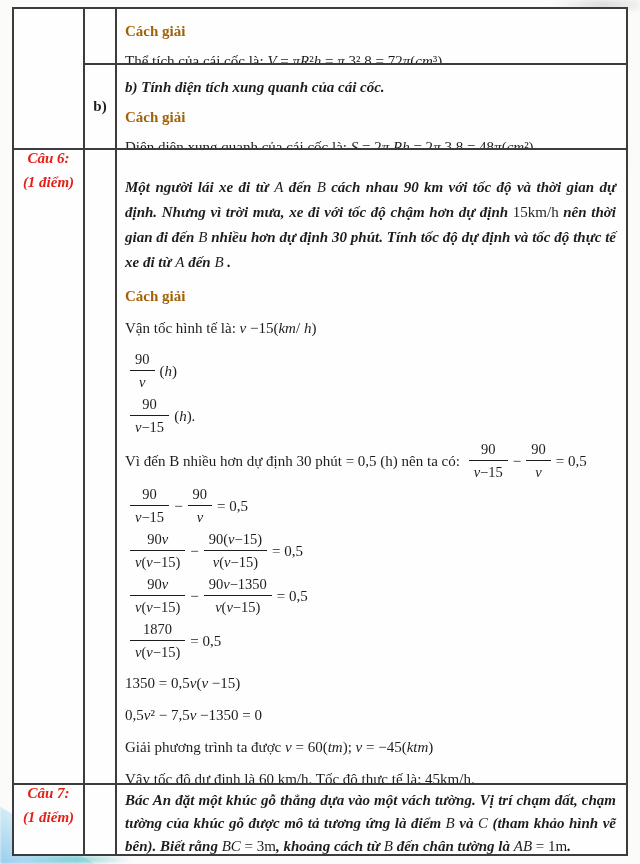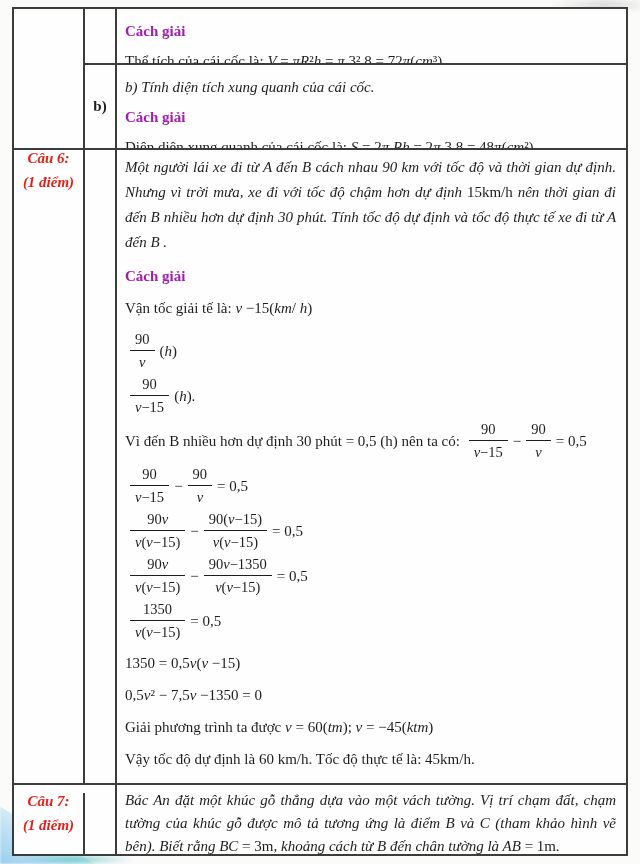--- a/index.html
+++ b/index.html
@@ -53,22 +53,22 @@
   .br { border-right: 2px solid #3c3c3c; }
   .bb { border-bottom: 2px solid #3c3c3c; }
 
   .cA12 { grid-area: 1 / 1 / 3 / 2; }
   .cB1  { grid-area: 1 / 2 / 2 / 3; }
   .cC1  { grid-area: 1 / 3 / 2 / 4; }
   .cB2  { grid-area: 2 / 2 / 3 / 3; }
   .cC2  { grid-area: 2 / 3 / 3 / 4; }
   .cA3  { grid-area: 3 / 1 / 4 / 2; }
   .cB3  { grid-area: 3 / 2 / 4 / 3; }
-  .cC3  { grid-area: 3 / 3 / 4 / 4; }
-  .cA4  { grid-area: 4 / 1 / 5 / 2; margin-top: 8px; }
+  .cC3  { grid-area: 3 / 3 / 4 / 4; margin-top: 20px; }
+  .cA4  { grid-area: 4 / 1 / 5 / 2; }
   .cB4  { grid-area: 4 / 2 / 5 / 3; }
   .cC4  { grid-area: 4 / 3 / 5 / 4; }
 
   .content { padding: 3px 10px 2px 8px; font-size: 15px; line-height: 22px; }
 
   .qcell {
     display: flex; flex-direction: column;
     align-items: center; 
     gap: 7px;
     font-style: italic;
@@ -78,22 +78,22 @@
   .marker { font-weight: bold; font-size: 15px; }
 
   
   .line { margin: 10px 0; }
   .cC1 .line, .cC2 .line { margin: 8px 0; }
   .line.just { text-align: justify; line-height: 25px; margin: 2px 0 4px; }
   .cC4 .line.just { line-height: 23px; margin: 1px 0; }
   .line.fr { display: flex; align-items: center; flex-wrap: nowrap; margin: 2px 0; }
   .line.fr > span { white-space: pre-wrap; }
 
-  .s-r  { color: #a21caf; font-weight: bold; }
-  .s-bi { font-weight: normal; font-style: italic; }
+  .s-r  { color: #a16207; font-weight: bold; }
+  .s-bi { font-weight: bold; font-style: italic; }
   .s-m i, .s-bi i { font-style: italic; }
   .s-m { font-style: normal; }
   i { font-style: italic; }
 
   .frac {
     display: inline-flex; flex-direction: column;
     vertical-align: middle; text-align: center;
     margin: 0 5px; font-size: 14.5px;
   }
   .frac .num { display: block; padding: 0 5px 1px; line-height: 20px; border-bottom: 1.5px solid #1d1d1d; }
@@ -132,21 +132,21 @@
       </div>
 
     <div class="cell cA3 br bb qcell">
       <div class="q">Câu 6:</div>
       <div class="q">(1 điểm)</div>
     </div>
     <div class="cell cB3 br bb"></div>
     <div class="cell cC3 bb content">
         <div class="line just"><span class="s-bi">Một người lái xe đi từ </span><span class="s-m"><i>A</i></span><span class="s-bi"> đến </span><span class="s-m"><i>B</i></span><span class="s-bi"> cách nhau 90 km với tốc độ và thời gian dự định. Nhưng vì trời mưa, xe đi với tốc độ chậm hơn dự định </span><span class="s-p">15km/h</span><span class="s-bi"> nên thời gian đi đến </span><span class="s-m"><i>B</i></span><span class="s-bi"> nhiều hơn dự định 30 phút. Tính tốc độ dự định và tốc độ thực tế xe đi từ </span><span class="s-m"><i>A</i></span><span class="s-bi"> đến </span><span class="s-m"><i>B</i></span><span class="s-bi"> .</span></div>
         <div class="line"><span class="s-r">Cách giải</span></div>
-        <div class="line"><span class="s-p">Vận tốc giải tế là:  </span><span class="s-m"><i>v</i> −15(<i>km</i>/ <i>h</i>)</span></div>
+        <div class="line"><span class="s-p">Vận tốc hình tế là:  </span><span class="s-m"><i>v</i> −15(<i>km</i>/ <i>h</i>)</span></div>
         <div class="line fr">
           <span class="frac"><span class="num">90</span><span class="den"><i>v</i></span></span>
           <span class="s-m">(<i>h</i>)</span>
         </div>
         <div class="line fr">
           <span class="frac"><span class="num">90</span><span class="den"><i>v</i>−15</span></span>
           <span class="s-m">(<i>h</i>).</span>
         </div>
         <div class="line fr">
           <span class="s-p">Vì đến B nhiều hơn dự định 30 phút = 0,5 (h) nên ta có: </span>
@@ -167,21 +167,21 @@
           <span class="frac"><span class="num">90(<i>v</i>−15)</span><span class="den"><i>v</i>(<i>v</i>−15)</span></span>
           <span class="s-m">= 0,5</span>
         </div>
         <div class="line fr">
           <span class="frac"><span class="num">90<i>v</i></span><span class="den"><i>v</i>(<i>v</i>−15)</span></span>
           <span class="s-m">−</span>
           <span class="frac"><span class="num">90<i>v</i>−1350</span><span class="den"><i>v</i>(<i>v</i>−15)</span></span>
           <span class="s-m">= 0,5</span>
         </div>
         <div class="line fr">
-          <span class="frac"><span class="num">1350</span><span class="den"><i>v</i>(<i>v</i>−15)</span></span>
+          <span class="frac"><span class="num">1870</span><span class="den"><i>v</i>(<i>v</i>−15)</span></span>
           <span class="s-m">= 0,5</span>
         </div>
         <div class="line"><span class="s-m">1350 = 0,5<i>v</i>(<i>v</i> −15)</span></div>
         <div class="line"><span class="s-m">0,5<i>v</i>² − 7,5<i>v</i> −1350 = 0</span></div>
         <div class="line"><span class="s-p">Giải phương trình ta được  </span><span class="s-m"><i>v</i> = 60(<i>tm</i>);  <i>v</i> = −45(<i>ktm</i>)</span></div>
         <div class="line"><span class="s-p">Vậy tốc độ dự định là 60 km/h. Tốc độ thực tế là: 45km/h.</span></div>
       </div>
 
     <div class="cell cA4 br qcell">
       <div class="q">Câu 7:</div>

